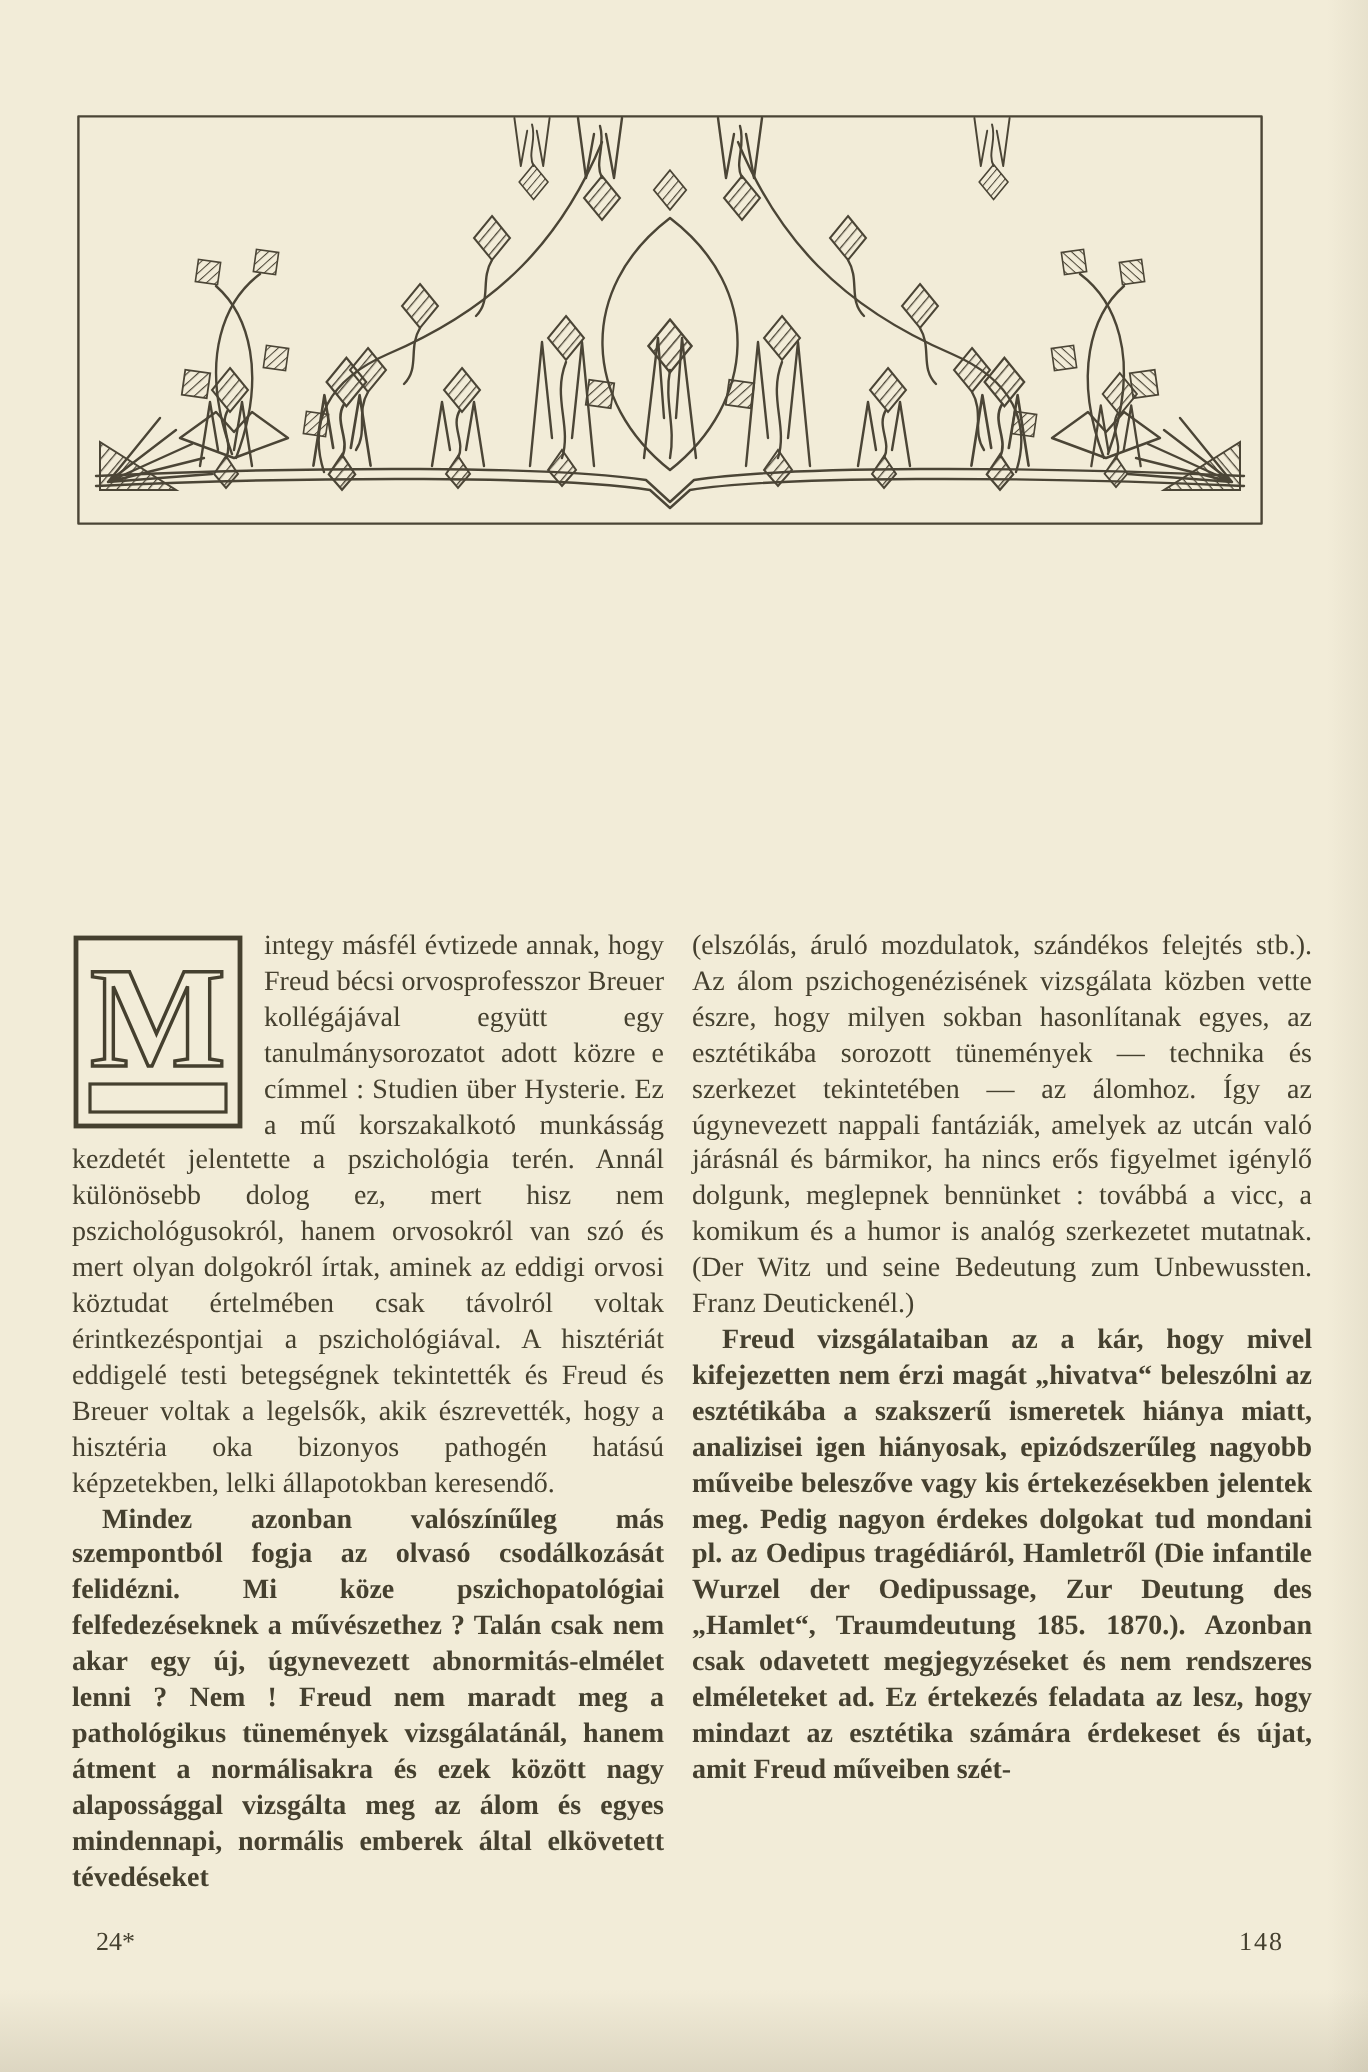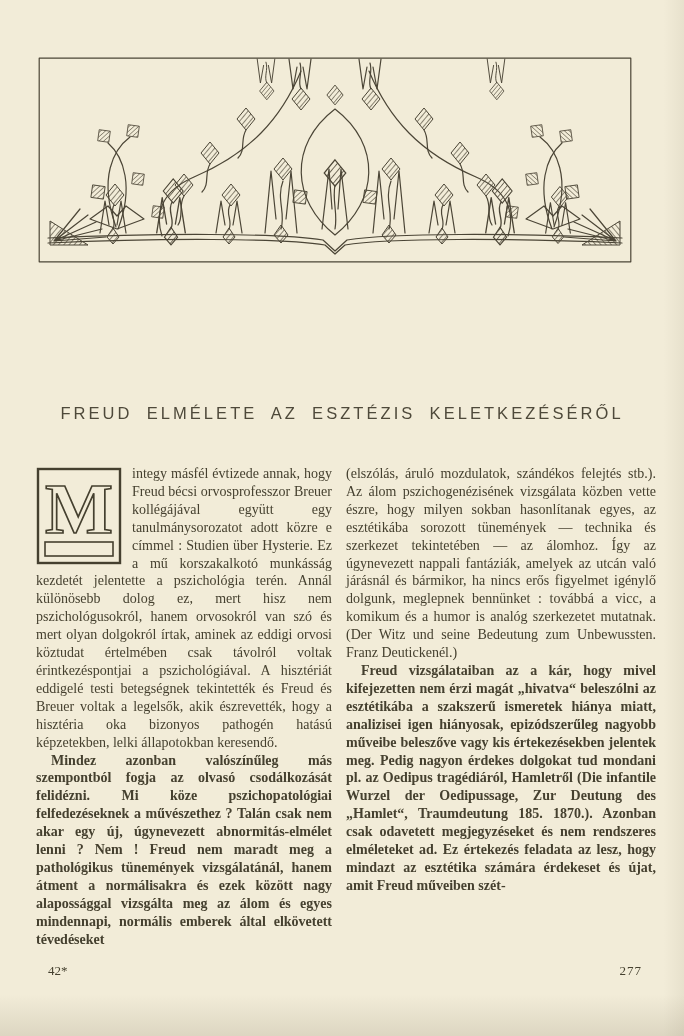--- a/index.html
+++ b/index.html
@@ -173,21 +173,20 @@
       <g transform="translate(594,0) scale(-1,1)">
           <use href="#endgrp"></use>
         </g>
       <use href="#fan"></use>
       <g transform="translate(594,0) scale(-1,1)">
           <use href="#fan"></use>
         </g>
     </svg>
   </div>
 
-  <h1 class="title">FREUD ELMÉLETE AZ ESZTÉZIS KELETKEZÉSÉRŐL</h1>
 
   <div class="columns">
     <div class="col left">
       <p>
         <span class="dropcap">
           <svg viewBox="0 0 86 98">
             <rect x="2" y="2" width="82" height="94" fill="none" stroke="#45402f" stroke-width="2.4"></rect>
             <rect x="9" y="75" width="68" height="14" fill="none" stroke="#45402f" stroke-width="1.6"></rect>
             <text x="43" y="66" text-anchor="middle" font-family="Liberation Serif, DejaVu Serif, serif" font-weight="bold" font-size="72" fill="none" stroke="#45402f" stroke-width="1.7">M</text>
           </svg>
@@ -195,17 +194,17 @@
       </p>
       <p class="indent">Mindez azonban valószínűleg más szempontból fogja az olvasó csodálkozását felidézni. Mi köze pszichopatológiai felfedezéseknek a művészethez&nbsp;? Talán csak nem akar egy új, úgynevezett abnormitás-elmélet lenni&nbsp;? Nem&nbsp;! Freud nem maradt meg a pathológikus tünemények vizsgálatánál, hanem átment a normálisakra és ezek között nagy alapossággal vizsgálta meg az álom és egyes mindennapi, normális emberek által elkövetett tévedéseket</p>
     </div>
     <div class="col right">
       <p>(elszólás, áruló mozdulatok, szándékos felejtés stb.). Az álom pszichogenézisének vizsgálata közben vette észre, hogy milyen sokban hasonlítanak egyes, az esztétikába sorozott tünemények — technika és szerkezet tekintetében — az álomhoz. Így az úgynevezett nappali fantáziák, amelyek az utcán való járásnál és bármikor, ha nincs erős figyelmet igénylő dolgunk, meglepnek bennünket&nbsp;: továbbá a vicc, a komikum és a humor is analóg szerkezetet mutatnak. (Der Witz und seine Bedeutung zum Unbewussten. Franz Deutickenél.)</p>
       <p class="indent">Freud vizsgálataiban az a kár, hogy mivel kifejezetten nem érzi magát „hivatva“ beleszólni az esztétikába a szakszerű ismeretek hiánya miatt, analizisei igen hiányosak, epizódszerűleg nagyobb műveibe beleszőve vagy kis értekezésekben jelentek meg. Pedig nagyon érdekes dolgokat tud mondani pl. az Oedipus tragédiáról, Hamletről (Die infantile Wurzel der Oedipussage, Zur Deutung des „Hamlet“, Traumdeutung 185. 1870.). Azonban csak odavetett megjegyzéseket és nem rendszeres elméleteket ad. Ez értekezés feladata az lesz, hogy mindazt az esztétika számára érdekeset és újat, amit Freud műveiben szét-</p>
     </div>
   </div>
 
   <div class="footer">
-    <span class="fl">42*</span>
-    <span class="fr">277</span>
+    <span class="fl">24*</span>
+    <span class="fr">148</span>
   </div>
 
 </div>
 
 </body></html>

